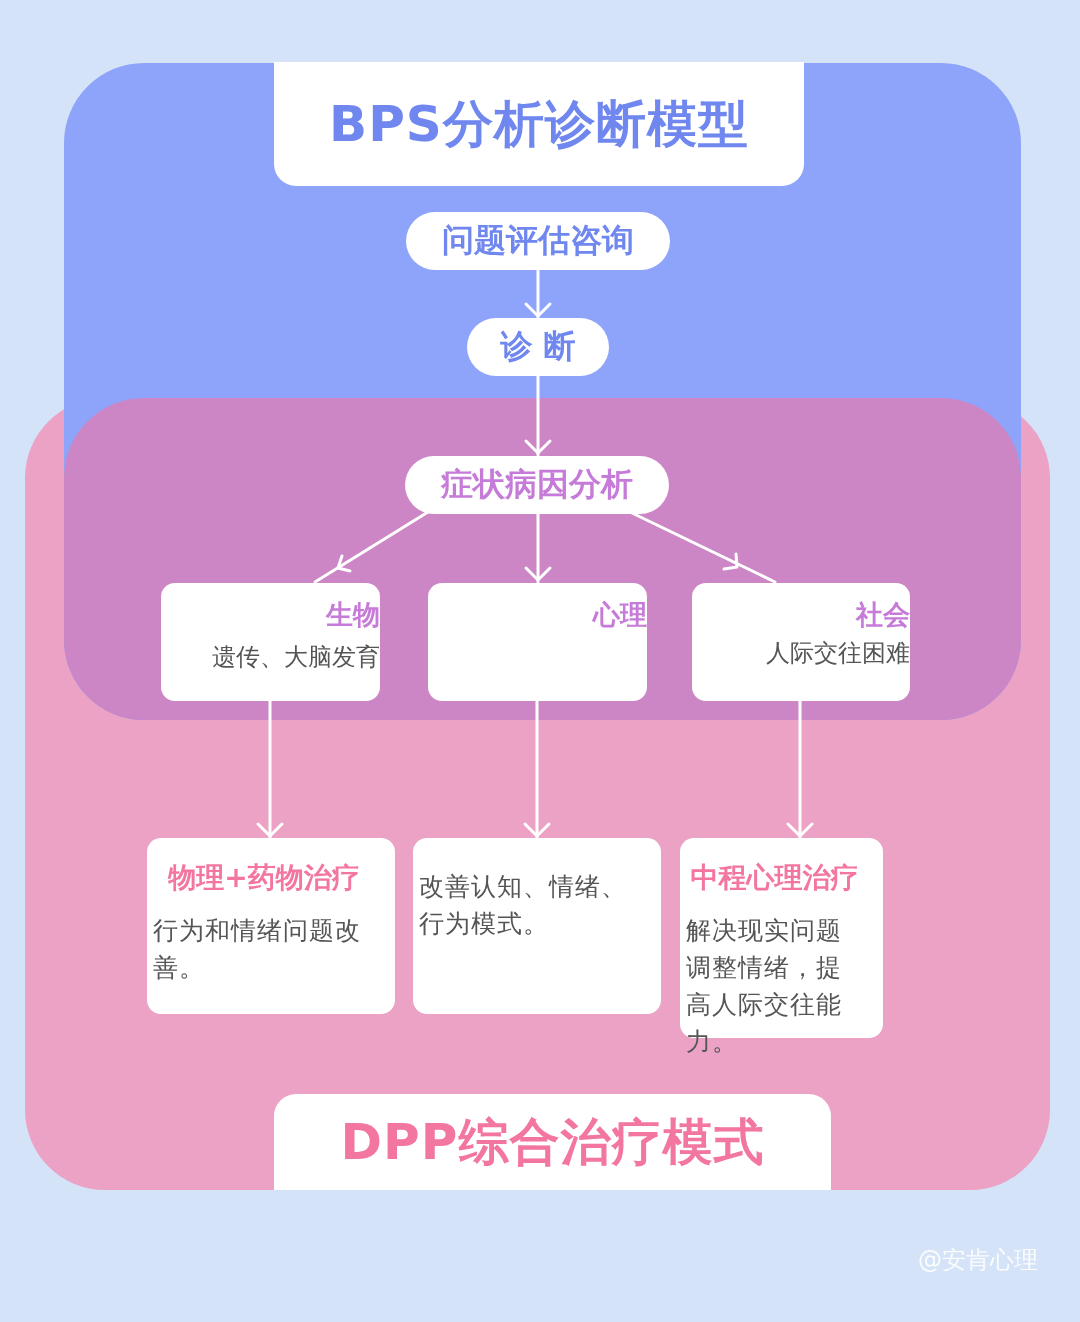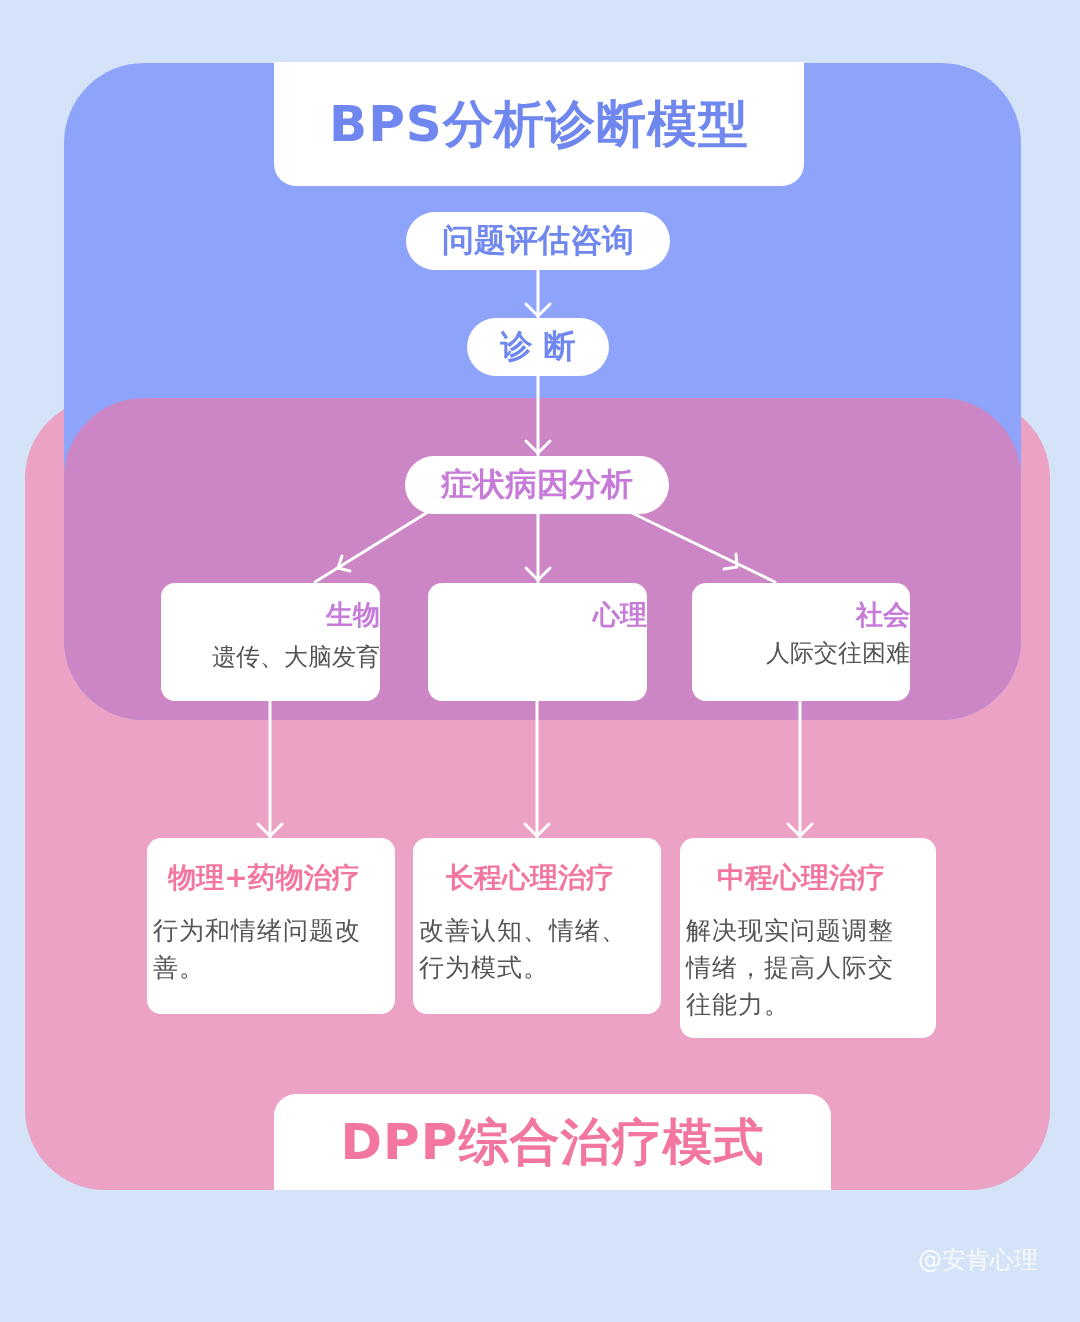--- a/index.html
+++ b/index.html
@@ -94,21 +94,20 @@
 <div class="abs card cat-card" style="left:692px; top:583px; width:218px; height:118px;">
   <div class="cat-title">社会</div>
   <div class="cat-desc" style="margin-top:0;margin-left:36px;">人际交往困难</div>
 </div>
 
 <div class="abs card treat-card" style="left:147px; top:838px; width:248px; height:176px;">
   <div class="treat-title">物理+药物治疗</div>
   <div class="treat-desc">行为和情绪问题改善。</div>
 </div>
 <div class="abs card treat-card" style="left:413px; top:838px; width:248px; height:176px;">
-  <div class="treat-title">长程心理治疗</div>
   <div class="treat-desc">改善认知、情绪、行为模式。</div>
 </div>
-<div class="abs card treat-card" style="left:680px; top:838px; width:256px; height:200px;">
+<div class="abs card treat-card" style="left:680px; top:838px; width:203px; height:200px;">
   <div class="treat-title">中程心理治疗</div>
   <div class="treat-desc">解决现实问题调整情绪，提高人际交往能力。</div>
 </div>
 
 <div class="abs watermark">@安肯心理</div>
 
 </body></html>

